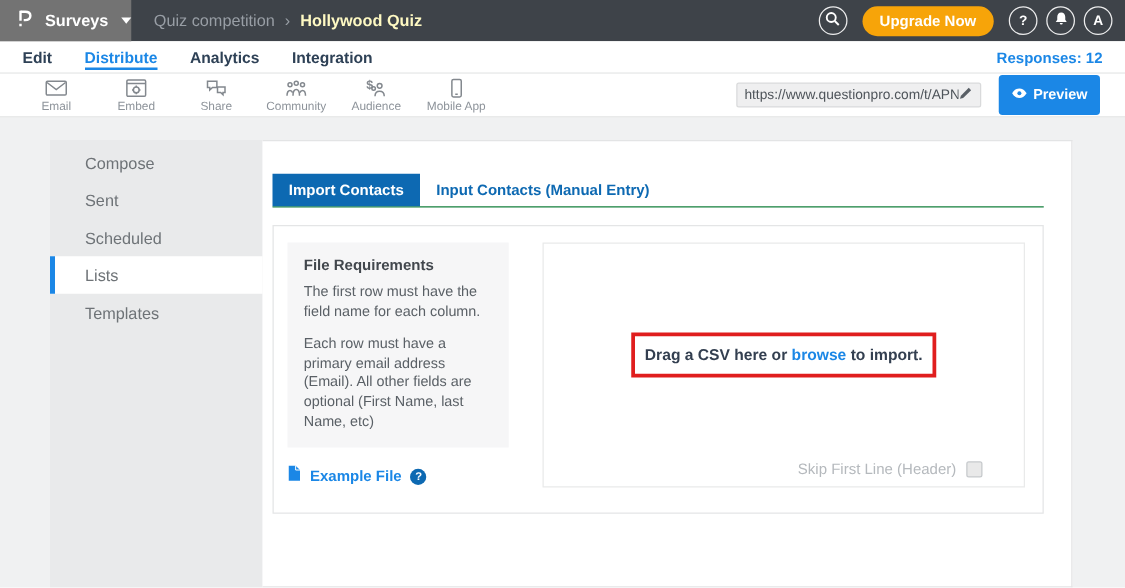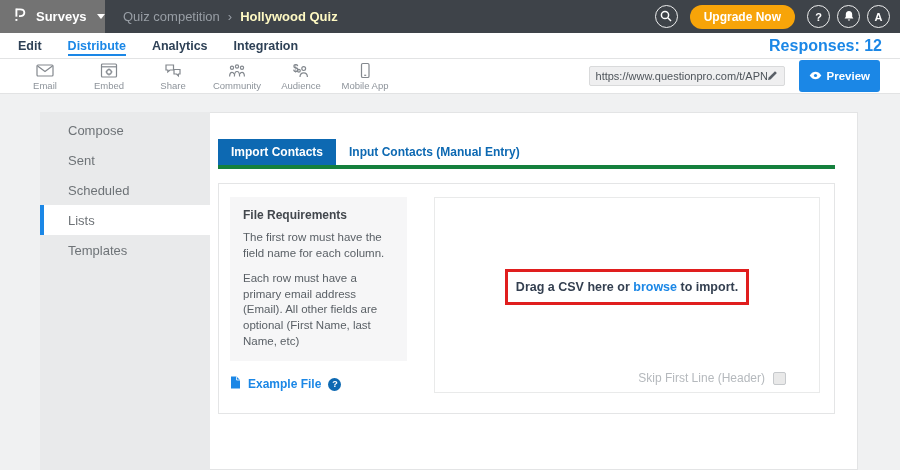--- a/index.html
+++ b/index.html
@@ -16,21 +16,21 @@
   .crumb-sep { color:#989ea5; font-size:13px; }
   .crumb-current { color:#fef9c3; font-weight:600; }
   .top-actions { margin-left:auto; display:flex; align-items:center; gap:7px; padding-right:10px; }
   .circle-btn { width:23px; height:23px; border:1.5px solid rgba(255,255,255,.9); border-radius:50%; background:transparent; display:flex; align-items:center; justify-content:center; color:#fff; font-size:11px; font-weight:700; cursor:pointer; }
   .upgrade-btn { background:#f7a409; color:#fff; font-size:12px; font-weight:700; border:none; border-radius:12px; padding:5px 14px; margin:0 5px; cursor:pointer; }
 
   
   .menubar { height:26px; background:#fff; border-bottom:1px solid #e2e3e4; display:flex; align-items:center; padding:0 18px; gap:26px; }
   .menu-item { font-size:12.5px; font-weight:700; color:#2e4156; cursor:pointer; padding:3px 0; }
   .menu-item.active { color:#1b87e6; border-bottom:2px solid #1b87e6; padding-bottom:1px; }
-  .responses { margin-left:auto; color:#1b87e6; font-size:16px; font-weight:600; }
+  .responses { margin-left:auto; color:#1b87e6; font-size:12px; font-weight:600; }
 
   
   .toolbar { height:35px; background:#fff; border-bottom:1px solid #e2e3e4; display:flex; align-items:center; padding:0 20px; }
   .tool { display:flex; flex-direction:column; align-items:center; justify-content:center; min-width:50px; margin-right:14px; cursor:pointer; }
   .tool svg { display:block; }
   .tool-label { font-size:9.5px; color:#8d939a; margin-top:1px; white-space:nowrap; }
   .url-group { margin-left:auto; display:flex; align-items:center; gap:14px; }
   .url-box { width:196px; height:20px; background:#efeff0; border:1px solid #d9dadb; border-radius:2px; display:flex; align-items:center; padding:0 6px; }
   .url-input { flex:1; min-width:0; background:transparent; border:none; outline:none; font-family:inherit; font-size:11px; color:#4e545a; }
   .preview-btn { height:21px; background:#1b87e6; color:#fff; border:none; border-radius:3px; font-size:11.5px; font-weight:600; display:flex; align-items:center; gap:5px; padding:16px 10px; cursor:pointer; }
@@ -38,21 +38,21 @@
   
   .workspace { display:flex; align-items:stretch; padding:18px 42px 0 40px; height:376px; }
   .sidebar { width:170px; background:#e9eaeb; flex-shrink:0; padding-top:3px; }
   .side-item { height:30px; display:flex; align-items:center; padding-left:28px; font-size:13px; color:#6e7377; cursor:pointer; }
   .side-item.active { background:#fff; border-left:4px solid #1b87e6; padding-left:24px; }
 
   .card { flex:1; background:#fff; border:1px solid #e3e4e5; border-left:none; padding:0 22px 0 8px; display:flex; flex-direction:column; }
   .card-header { margin:26px 0 0 40px; padding:0 0 15px 20px; border-bottom:1px solid #ebecec; }
   .list-name { font-size:14px; color:#75797d; }
 
-  .tabs { display:flex; margin-top:26px; border-bottom:4px solid #15803d; }
+  .tabs { display:flex; margin-top:26px; border-bottom:1px solid #15803d; }
   .tab { font-size:12px; font-weight:700; padding:6px 13px; color:#0d69b2; cursor:pointer; white-space:nowrap; }
   .tab.active { background:#0d69b2; color:#fff; }
 
   .panel { margin-top:14px; border:1px solid #e4e5e6; padding:13px 14px 20px 11px; display:flex; gap:27px; }
   .left-col { width:177px; flex-shrink:0; }
   .req-box { background:#f6f6f7; padding:11px 13px; }
   .req-title { font-size:12px; font-weight:700; color:#42474d; margin-bottom:8px; }
   .req-text { font-size:11.5px; color:#5a6066; line-height:1.38; }
   .req-text + .req-text { margin-top:9px; }
   .example-row { display:flex; align-items:center; gap:7px; margin-top:14px; }

